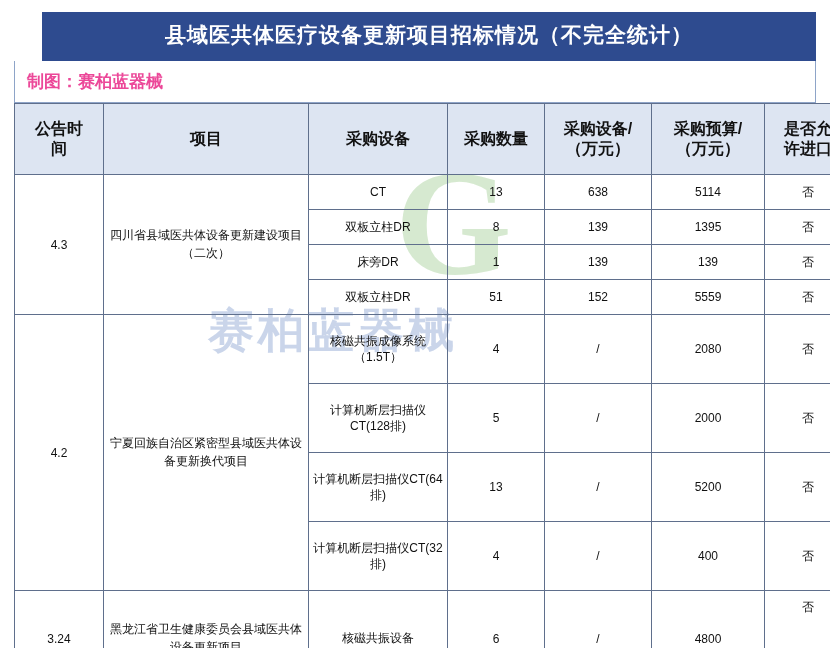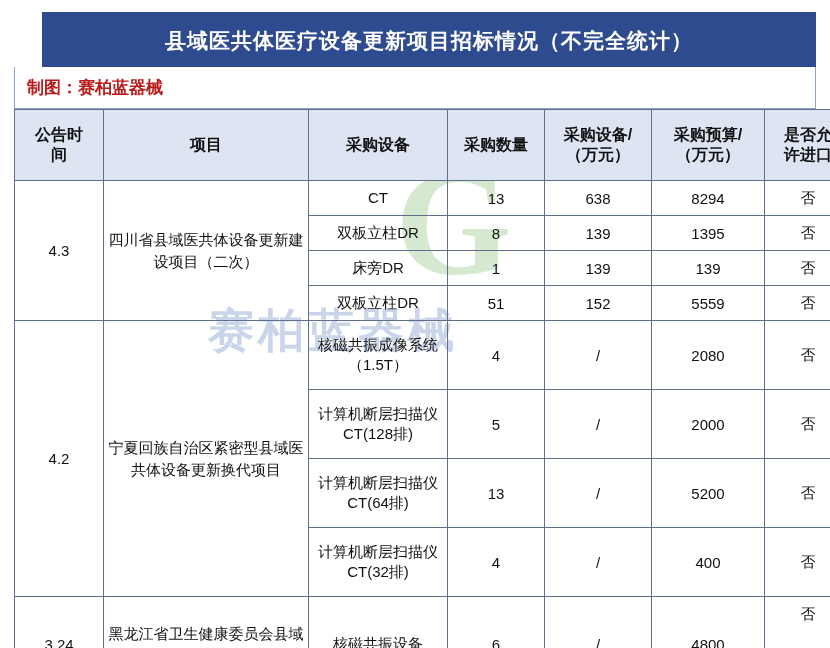--- a/index.html
+++ b/index.html
@@ -53,48 +53,48 @@
   }
   .title-bar {
     position: relative;
     z-index: 3;
     background: #2e4b8f;
     color: #ffffff;
     text-align: center;
     font-size: 21px;
     font-weight: bold;
     letter-spacing: 1px;
-    padding: 14px 0 11px 0;
+    padding: 8px 0 11px 0;
     border: 1px solid #2e4b8f;
     margin-left: 28px;
   }
   .credit-bar {
     position: relative;
     z-index: 3;
     background: #ffffff;
     border: 1px solid #8ea4c8;
     border-top: none;
     font-size: 17px;
     font-weight: bold;
-    color: #b91c1c;
+    color: #ec4899;
     padding: 9px 0 9px 12px;
   }
   table.main {
     position: relative;
     z-index: 3;
     border-collapse: collapse;
     width: 802px;
     table-layout: fixed;
     background: transparent;
   }
   table.main th, table.main td {
     border: 1px solid #5f6f8c;
     text-align: center;
     vertical-align: middle;
-    font-size: 15px;
+    font-size: 12px;
     color: #111111;
     padding: 3px 2px;
     background-clip: padding-box;
   }
   table.main thead th {
     background: #dde5f2;
     font-weight: bold;
     font-size: 16px;
     height: 64px;
     line-height: 1.25;
@@ -157,21 +157,21 @@
       </tr>
     </thead>
     <tbody>
 
       <tr class="r1">
         <td class="date" rowspan="4">4.3</td>
         <td class="proj" rowspan="4">四川省县域医共体设备更新建设项目（二次）</td>
         <td class="equip">CT</td>
         <td>13</td>
         <td>638</td>
-        <td>8294</td>
+        <td>5114</td>
         <td>否</td>
       </tr>
       <tr class="r1">
         <td class="equip">双板立柱DR</td>
         <td>8</td>
         <td>139</td>
         <td>1395</td>
         <td>否</td>
       </tr>
       <tr class="r1">

